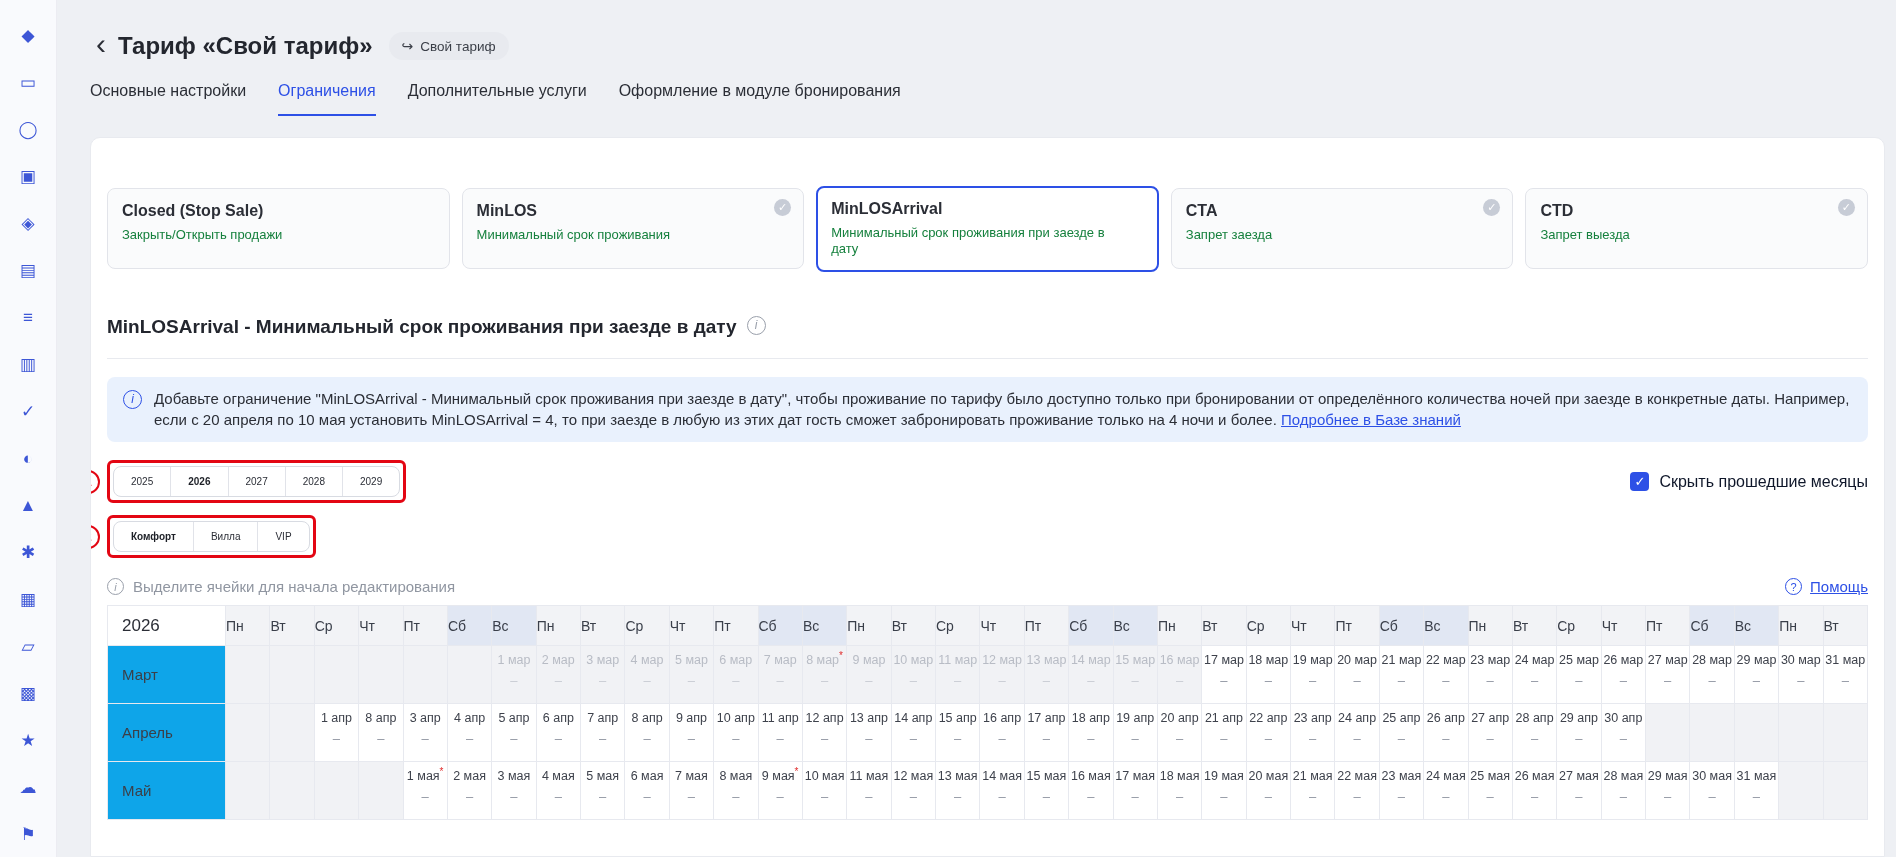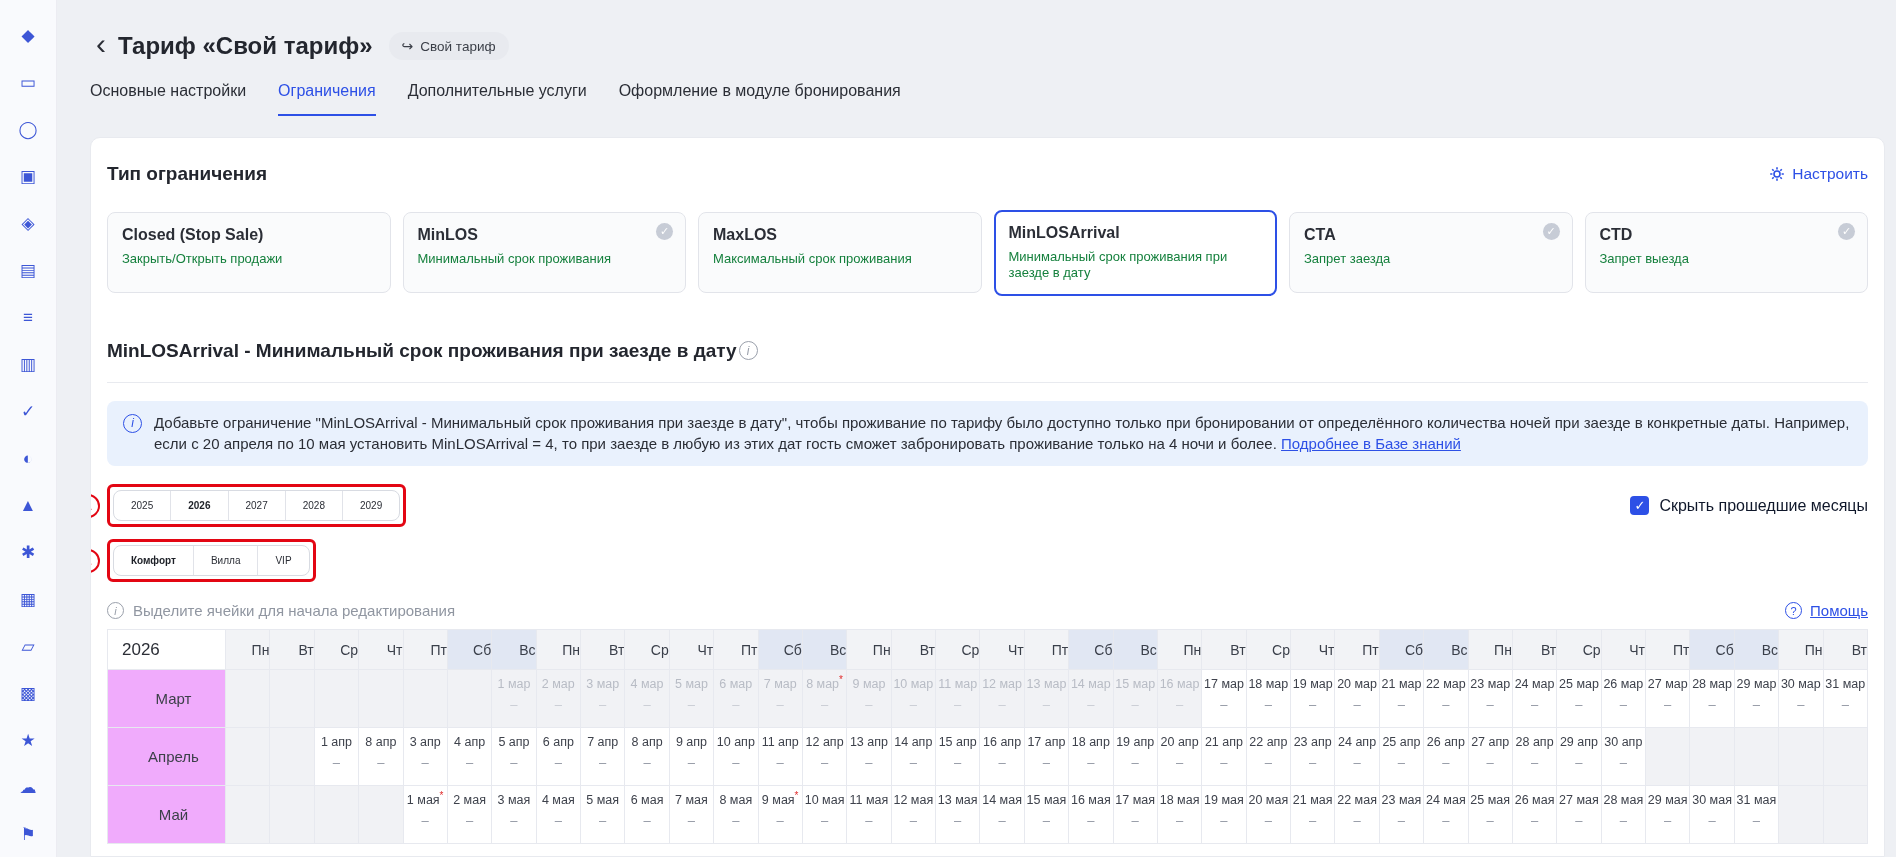--- a/index.html
+++ b/index.html
@@ -33,21 +33,21 @@
   
   .rcards{display:flex;gap:12px;margin-top:24px;align-items:center;}
   .rcard{flex:1;position:relative;background:#fafbfc;border:1px solid #e2e4ea;border-radius:8px;
     padding:13px 14px;box-sizing:border-box;min-height:81px;cursor:pointer;}
   .rcard.selected{background:#fff;border:2px solid #2d50e6;padding:12px 13px;}
   .rtitle{font-size:16px;font-weight:bold;color:#2b2e36;}
   .rsub{font-size:13px;color:#15803d;margin-top:7px;line-height:1.25;padding-right:18px;}
   .rcheck{position:absolute;top:10px;right:12px;width:17px;height:17px;border-radius:50%;
     background:#c7ccd6;color:#fff;font-size:11px;display:flex;align-items:center;justify-content:center;}
   
-  .detail-head{display:flex;align-items:center;gap:2px;margin-top:44px;}
+  .detail-head{display:flex;align-items:flex-start;gap:10px;margin-top:44px;}
   .detail-head h2{font-size:19px;margin:0;color:#23262e;}
   .divider{height:1px;background:#e8eaef;margin-top:20px;}
   
   .icirc{display:inline-flex;align-items:center;justify-content:center;border-radius:50%;
     width:19px;height:19px;border:1.5px solid;font-size:12px;font-style:italic;flex:none;box-sizing:border-box;}
   .icirc.gray{color:#9aa0ab;border-color:#9aa0ab;}
   .icirc.blue{color:#2d50e6;border-color:#2d50e6;}
   .icirc.sm{width:17px;height:17px;font-size:11px;}
   
   .banner{display:flex;gap:12px;margin-top:18px;background:#e9f1fd;border-radius:8px;padding:11px 16px;}
@@ -70,25 +70,25 @@
   .cb::after{content:"✓";position:absolute;inset:0;display:flex;align-items:center;justify-content:center;
     color:#fff;font-size:13px;}
   
   .hint-row{display:flex;align-items:center;justify-content:space-between;margin-top:20px;}
   .hint-left{display:inline-flex;align-items:center;gap:9px;color:#9096a1;font-size:15px;}
   .help{display:inline-flex;align-items:center;gap:8px;font-size:15px;cursor:pointer;text-decoration:none;}
   .help .icirc{font-style:normal;}
   
   .cal{border-collapse:collapse;width:100%;table-layout:fixed;margin-top:10px;}
   .cal th,.cal td{border:1px solid #e7e9ef;padding:0;overflow:hidden;}
-  .cal thead th{height:39px;font-size:14px;font-weight:400;color:#3a3f4a;background:#f2f3f6;text-align:right;}
+  .cal thead th{height:39px;font-size:14px;font-weight:400;color:#3a3f4a;background:#f2f3f6;text-align:left;}
   .cal th.wkend{background:#e1e7f3;}
   .cal th.ycell{background:#fff;text-align:left;padding-left:14px;font-size:17px;color:#2b2e36;}
   .cal tbody td{height:57px;vertical-align:top;text-align:center;background:#fff;}
-  .cal td.mname{vertical-align:middle;text-align:center;padding-left:14px;font-size:15px;color:#3b3f48;background:#f0abfc;}
+  .cal td.mname{vertical-align:middle;text-align:left;padding-left:14px;font-size:15px;color:#3b3f48;background:#0ea5e9;}
   .cal td.empty{background:#f1f2f5;}
   .cal td.past{background:#f1f2f5;}
   .date{margin-top:8px;font-size:12.5px;color:#3e424c;line-height:1;white-space:nowrap;}
   .dash{margin-top:7px;font-size:13px;color:#8d93a0;line-height:1;}
   .cal td.past .date{color:#b8bcc5;}
   .cal td.past .dash{color:#c7cbd3;}
   sup.holiday{color:#e02c2c;font-size:10px;line-height:0;}
 </style>
 </head>
 <body>
@@ -130,46 +130,30 @@
       <nav class="tab-bar">
           <div class="tab">Основные настройки</div>
           <div class="tab active">Ограничения</div>
           <div class="tab">Дополнительные услуги</div>
           <div class="tab">Оформление в модуле бронирования</div>
         </nav>
     </div>
 
     <section class="main-card">
 
-      <div class="sec-row">
-        <h2>Тип ограничения</h2>
-        <a class="configure">
-          <svg width="16" height="16" viewBox="0 0 16 16">
-            <g stroke="#2d50e6" stroke-width="1.6" fill="none">
-              <circle cx="8" cy="8" r="3"></circle>
-              <path d="M8 1.2v2.2M8 12.6v2.2M1.2 8h2.2M12.6 8h2.2M3.2 3.2l1.5 1.5M11.3 11.3l1.5 1.5M12.8 3.2l-1.5 1.5M4.7 11.3l-1.5 1.5"></path>
-            </g>
-          </svg>
-          <span>Настроить</span>
-        </a>
-      </div>
 
       <div class="rcards">
           <div class="rcard">
             <div class="rtitle">Closed (Stop Sale)</div>
             <div class="rsub">Закрыть/Открыть продажи</div>
           </div>
           <div class="rcard">
             <div class="rtitle">MinLOS</div>
             <div class="rsub">Минимальный срок проживания</div>
             <div class="rcheck">✓</div>
-          </div>
-          <div class="rcard">
-            <div class="rtitle">MaxLOS</div>
-            <div class="rsub">Максимальный срок проживания</div>
           </div>
           <div class="rcard selected">
             <div class="rtitle">MinLOSArrival</div>
             <div class="rsub">Минимальный срок проживания при заезде в дату</div>
           </div>
           <div class="rcard">
             <div class="rtitle">CTA</div>
             <div class="rsub">Запрет заезда</div>
             <div class="rcheck">✓</div>
           </div>

